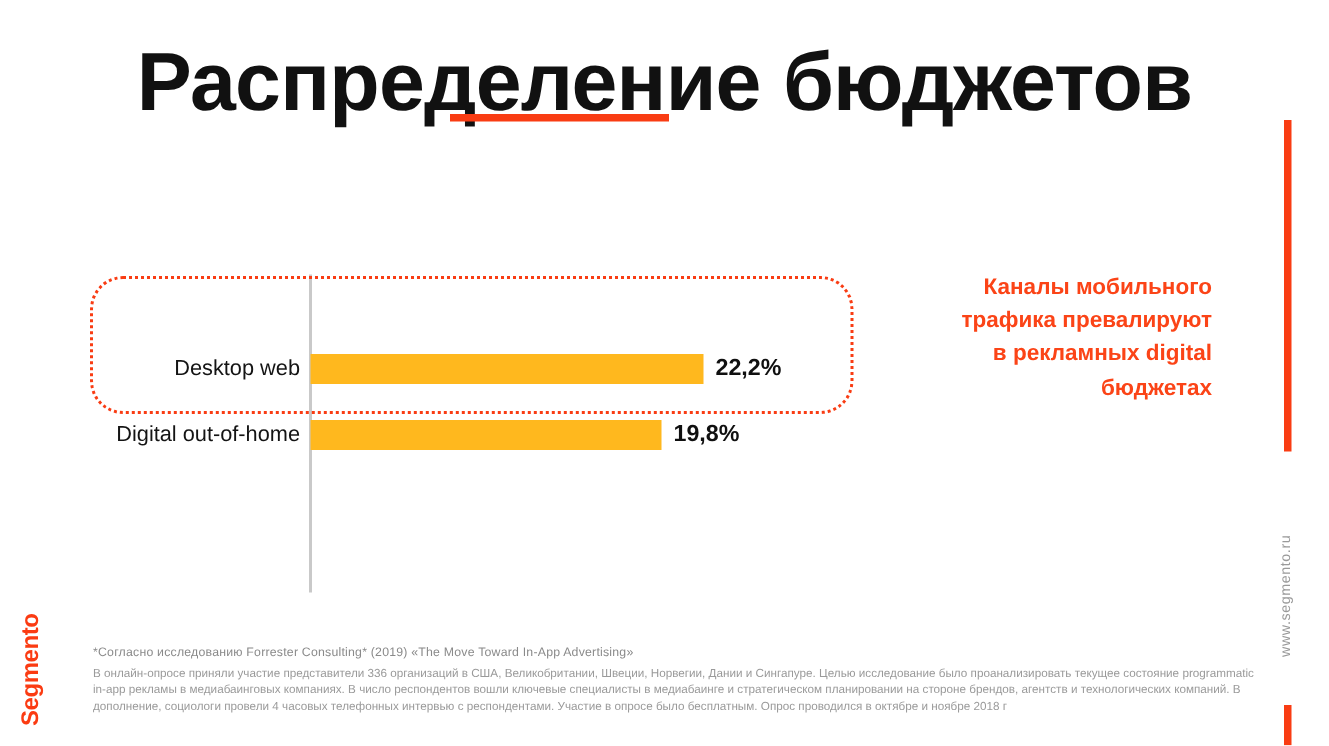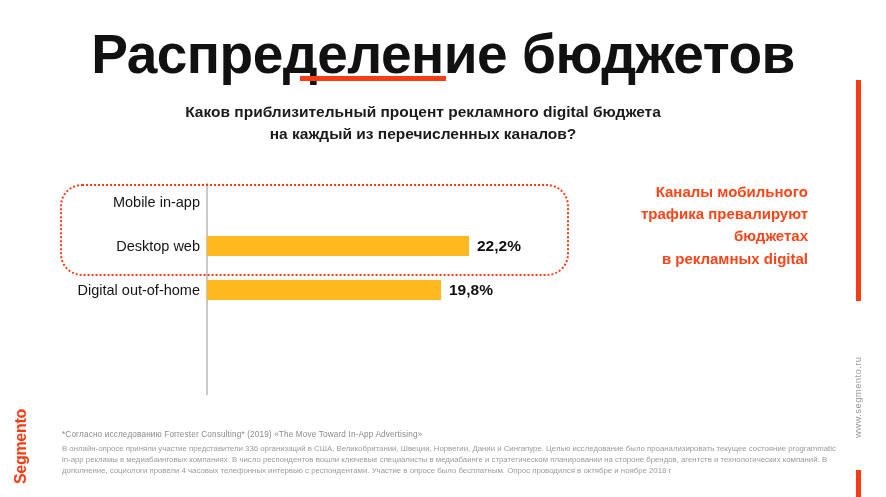--- a/index.html
+++ b/index.html
@@ -219,30 +219,25 @@
   }
 </style>
 </head>
 <body>
 
 <div id="slide">
 
   <div class="title">Распределение бюджетов</div>
   <div class="title-rule"></div>
 
-  <div class="subtitle">
-    <div>Каков приблизительный процент рекламного digital бюджета</div>
-    <div>на каждый из перечисленных каналов?</div>
-  </div>
 
   <div class="chart">
     <div class="axis-line"></div>
 
     <div class="row" style="top:0px;">
-      <div class="row-label">Mobile in-app</div>
     </div>
 
     <div class="row" style="top:44px;">
       <div class="row-label">Desktop web</div>
       <div class="bar-wrap">
         <div class="bar" style="width:262px;"></div>
         <div class="bar-value" style="left:270px;">22,2%</div>
       </div>
     </div>
 
@@ -255,22 +250,22 @@
     </div>
 
 
   </div>
 
   <div class="highlight-box"></div>
 
   <div class="callout">
     <div>Каналы мобильного</div>
     <div>трафика превалируют</div>
+    <div>в рекламных digital</div>
     <div>бюджетах</div>
-    <div>в рекламных digital</div>
   </div>
 
   <div class="footnote-title">*Согласно исследованию Forrester Consulting* (2019) «The Move Toward In-App Advertising»</div>
   <div class="footnote-body">В онлайн-опросе приняли участие представители 336 организаций в США, Великобритании, Швеции, Норвегии, Дании и Сингапуре. Целью исследование было проанализировать текущее состояние programmatic in-app рекламы в медиабаинговых компаниях. В число респондентов вошли ключевые специалисты в медиабаинге и стратегическом планировании на стороне брендов, агентств и технологических компаний. В дополнение, социологи провели 4 часовых телефонных интервью с респондентами. Участие в опросе было бесплатным. Опрос проводился в октябре и ноябре 2018 г</div>
 
   <div class="logo">
     <span>Segmento</span>
   </div>
 
   <div class="url">

